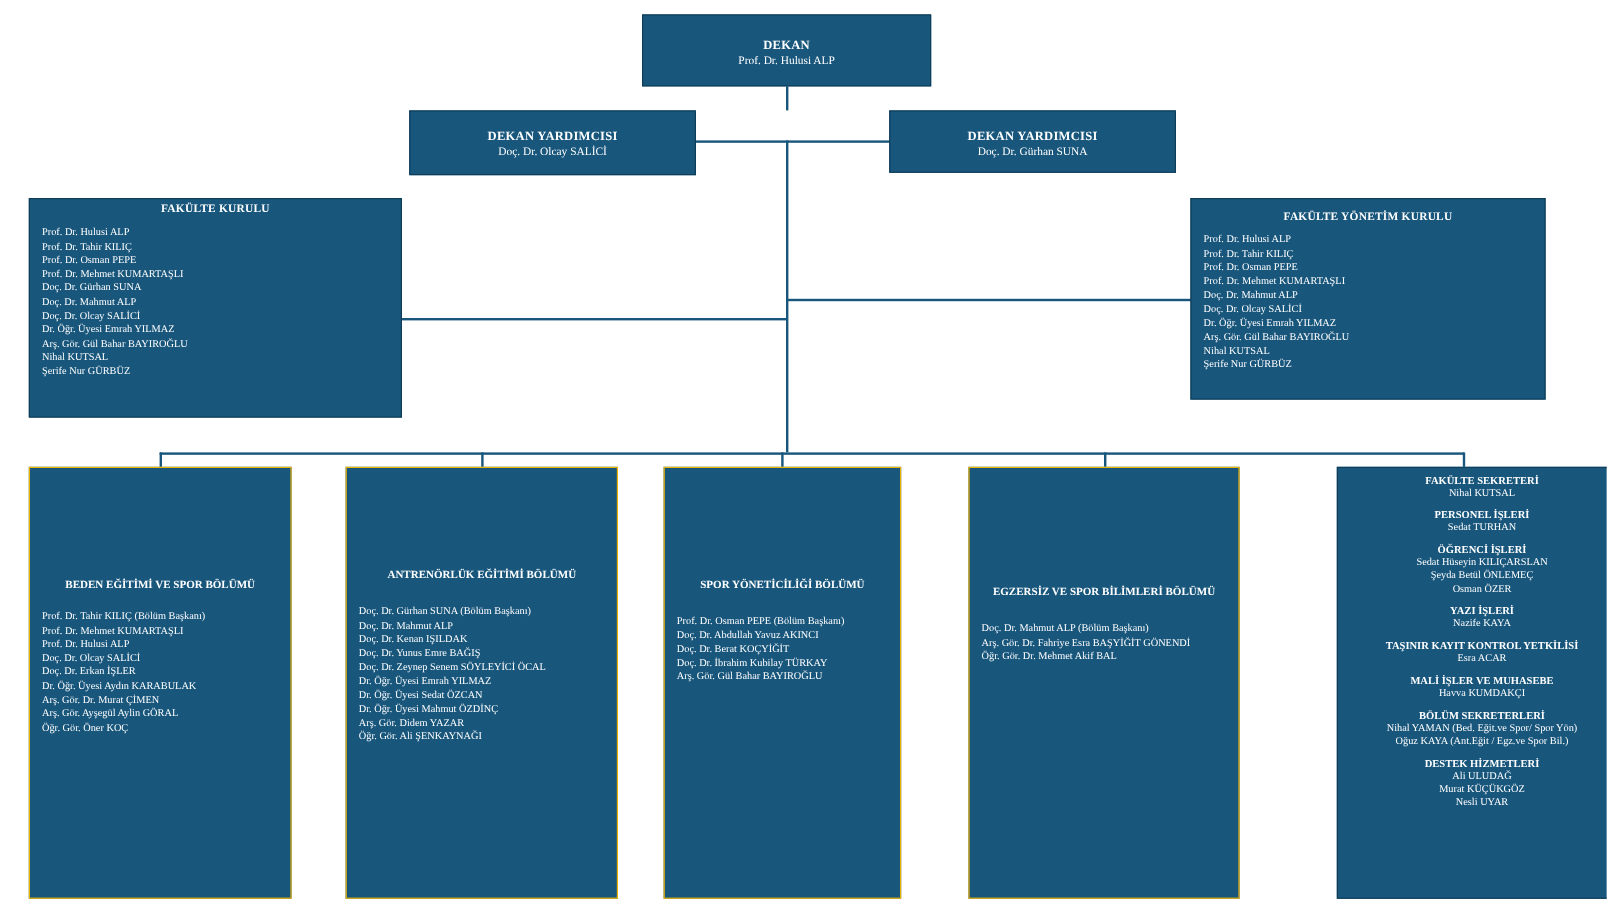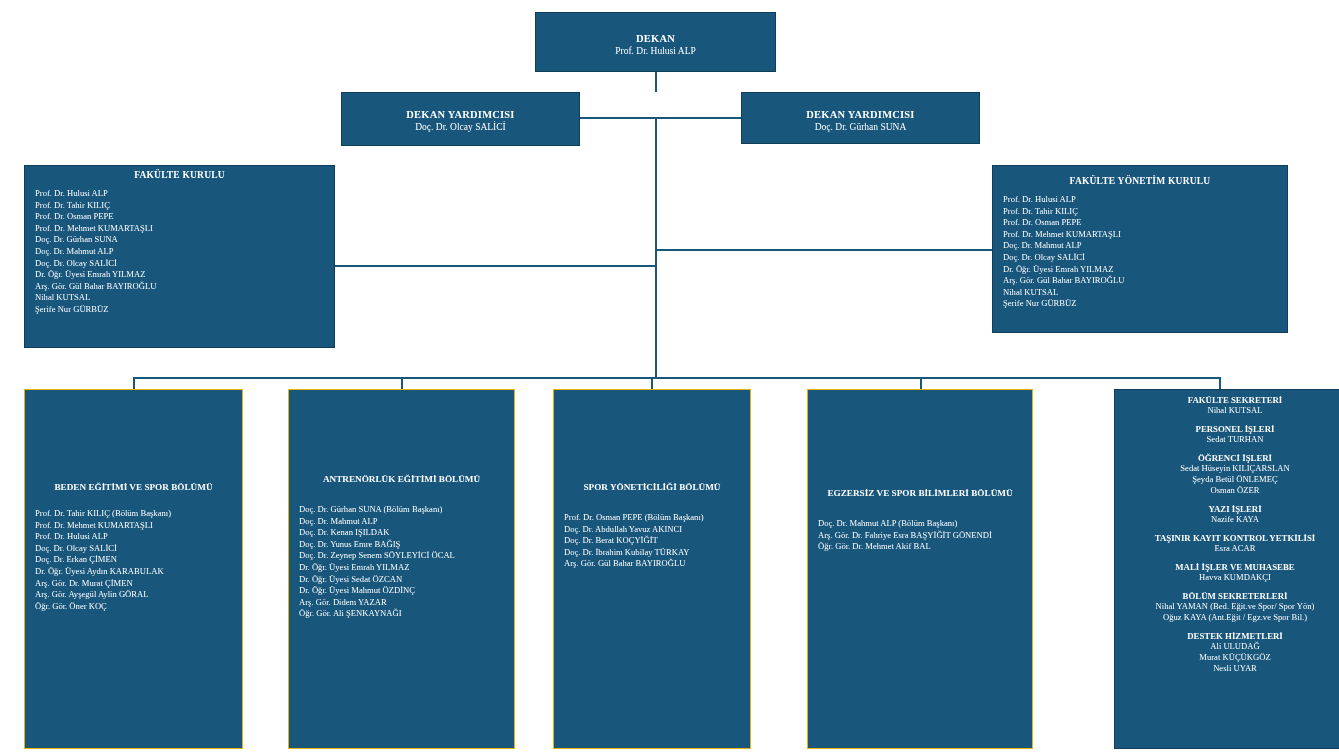--- a/index.html
+++ b/index.html
@@ -174,21 +174,21 @@
       </div>
   </div>
 
   <div class="dept" id="d1">
     <div class="title">BEDEN EĞİTİMİ VE SPOR BÖLÜMÜ</div>
     <div class="names">
         <div class="n">Prof. Dr. Tahir KILIÇ  (Bölüm Başkanı)</div>
         <div class="n">Prof. Dr. Mehmet KUMARTAŞLI</div>
         <div class="n">Prof. Dr. Hulusi ALP</div>
         <div class="n">Doç. Dr. Olcay SALİCİ</div>
-        <div class="n">Doç. Dr. Erkan ÇİMEN</div>
+        <div class="n">Doç. Dr. Erkan İŞLER</div>
         <div class="n">Dr. Öğr. Üyesi Aydın KARABULAK</div>
         <div class="n">Arş. Gör. Dr. Murat ÇİMEN</div>
         <div class="n">Arş. Gör. Ayşegül Aylin GÖRAL</div>
         <div class="n">Öğr. Gör. Öner KOÇ</div>
       </div>
   </div>
   <div class="dept" id="d2">
     <div class="title">ANTRENÖRLÜK EĞİTİMİ BÖLÜMÜ</div>
     <div class="names">
         <div class="n">Doç. Dr. Gürhan SUNA (Bölüm Başkanı)</div>

